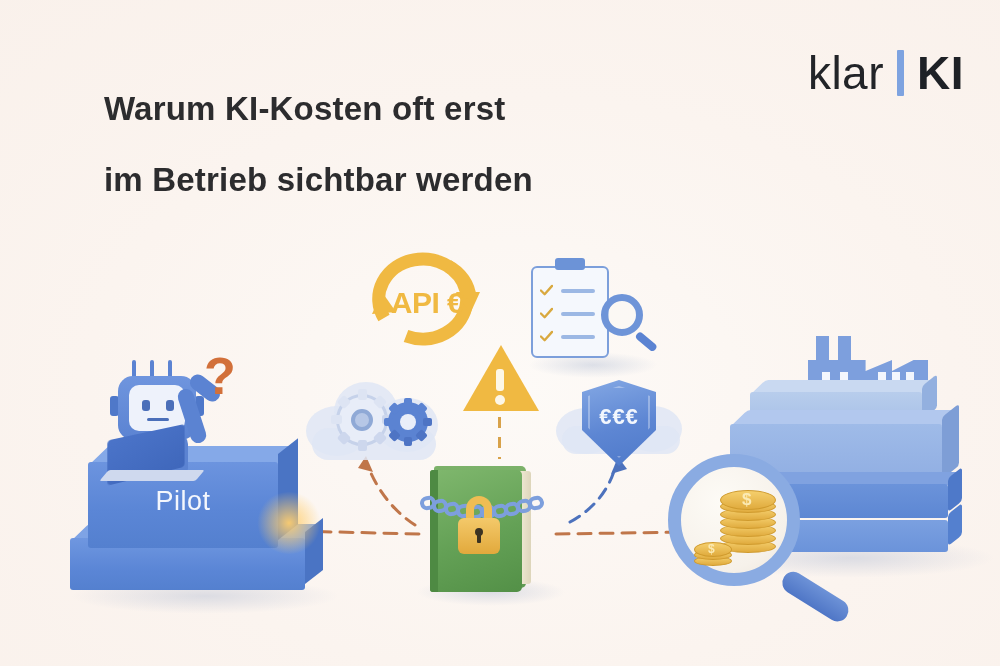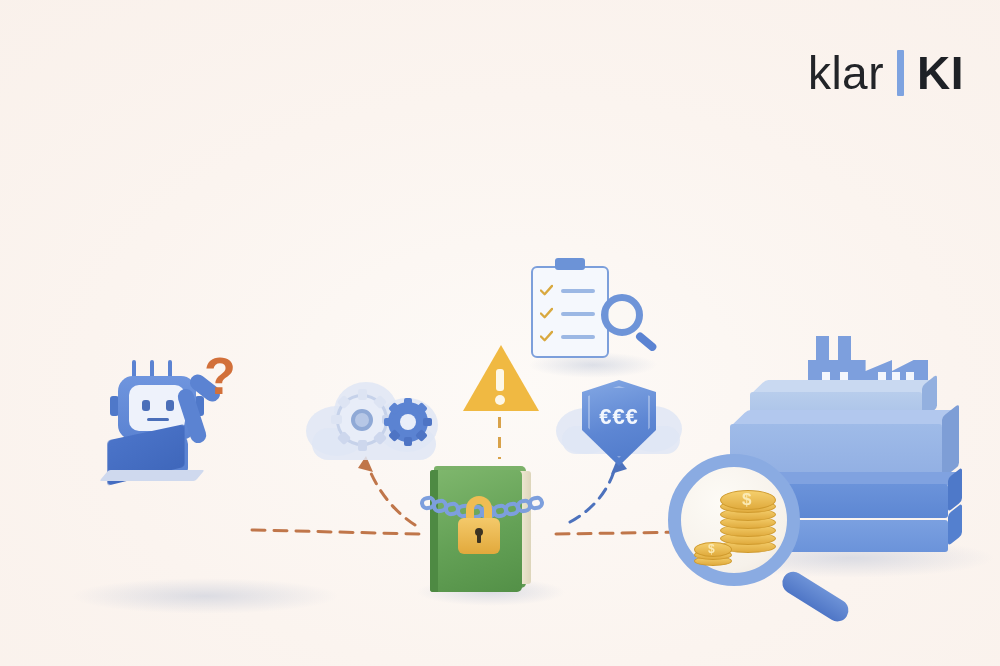--- a/index.html
+++ b/index.html
@@ -476,35 +476,50 @@
 <body>
 
 <div id="stage">
 
   <div id="logo">
     <span class="lg-word">klar</span>
     <span class="lg-bar"></span>
     <span class="lg-word2">KI</span>
   </div>
 
+  <div id="headline">
+    <div class="hl">Warum KI-Kosten oft erst</div>
+    <div class="hl hl2">im Betrieb sichtbar werden</div>
+  </div>
 
   <svg class="conn" viewBox="0 0 1000 666">
 
     <path d="M 252 530 L 420 534" stroke="#c0764a" stroke-width="3" stroke-dasharray="13 9" fill="none" stroke-linecap="round"></path>
     <path d="M 556 534 L 690 532" stroke="#c0764a" stroke-width="3" stroke-dasharray="13 9" fill="none" stroke-linecap="round"></path>
 
     <path d="M 415 525 C 395 512, 378 492, 368 466" stroke="#c0764a" stroke-width="3" stroke-dasharray="11 8" fill="none" stroke-linecap="round"></path>
     <polygon points="366,456 373,472 358,468" fill="#c0764a"></polygon>
 
     <path d="M 570 522 C 592 510, 608 492, 615 468" stroke="#4d72bd" stroke-width="3" stroke-dasharray="11 8" fill="none" stroke-linecap="round"></path>
     <polygon points="618,457 611,474 627,469" fill="#4d72bd"></polygon>
   </svg>
 
   <div class="layer shadow-ellipse" style="left:70px; top:578px; width:270px; height:36px;"></div>
 
+  <div class="layer" id="pilot-group">
+    <div class="blk-base-top"></div>
+    <div class="blk-base-side"></div>
+    <div class="blk-base"></div>
+
+    <div class="blk-main-top"></div>
+    <div class="blk-main-side"></div>
+    <div class="blk-main"></div>
+    <div class="blk-label">Pilot</div>
+    <div class="pilot-glow"></div>
+  </div>
 
   <div class="layer" id="robot">
     <div class="rb-ant a1"></div>
     <div class="rb-ant a2"></div>
     <div class="rb-ant a3"></div>
     <div class="rb-ear l"></div>
     <div class="rb-ear r"></div>
     <div class="rb-head"></div>
     <div class="rb-face"></div>
     <div class="rb-eye l"></div>
@@ -544,20 +559,29 @@
       <div class="tooth" style="left:16px;top:35px;width:8px;height:9px;background:#4e74c4;"></div>
       <div class="tooth" style="left:-4px;top:16px;width:9px;height:8px;background:#5b83d2;"></div>
       <div class="tooth" style="left:35px;top:16px;width:9px;height:8px;background:#4e74c4;"></div>
       <div class="tooth" style="left:2px;top:2px;width:9px;height:9px;background:#5b83d2;transform:rotate(45deg);"></div>
       <div class="tooth" style="left:29px;top:2px;width:9px;height:9px;background:#5b83d2;transform:rotate(45deg);"></div>
       <div class="tooth" style="left:2px;top:29px;width:9px;height:9px;background:#4e74c4;transform:rotate(45deg);"></div>
       <div class="tooth" style="left:29px;top:29px;width:9px;height:9px;background:#4e74c4;transform:rotate(45deg);"></div>
     </div>
   </div>
 
+  <div class="layer" id="api-icon">
+    <svg width="130" height="100" viewBox="0 0 130 100">
+      <path d="M 22 66 A 44 40 0 1 1 44 84" stroke="#f0b942" stroke-width="13" fill="none" stroke-linecap="butt"></path>
+      <polygon points="10,62 34,60 20,40" fill="#f0b942"></polygon>
+      <polygon points="118,40 94,40 108,62" fill="#f0b942"></polygon>
+      <path d="M 108 46 A 44 40 0 0 0 86 14" stroke="#f0b942" stroke-width="13" fill="none"></path>
+    </svg>
+    <div class="api-text">API €</div>
+  </div>
 
   <div class="layer shadow-ellipse" style="left:528px; top:352px; width:130px; height:26px;"></div>
   <div class="layer" id="clipboard">
     <div class="cb-board"></div>
     <div class="cb-clip"></div>
 
     <svg class="cb-check" style="top:32px;" viewBox="0 0 14 14">
       <path d="M 1 7 L 5 11 L 13 2" stroke="#d9a93f" stroke-width="2.5" fill="none" stroke-linecap="round" stroke-linejoin="round"></path>
     </svg>
     <div class="cb-line" style="top:37px;"></div>

